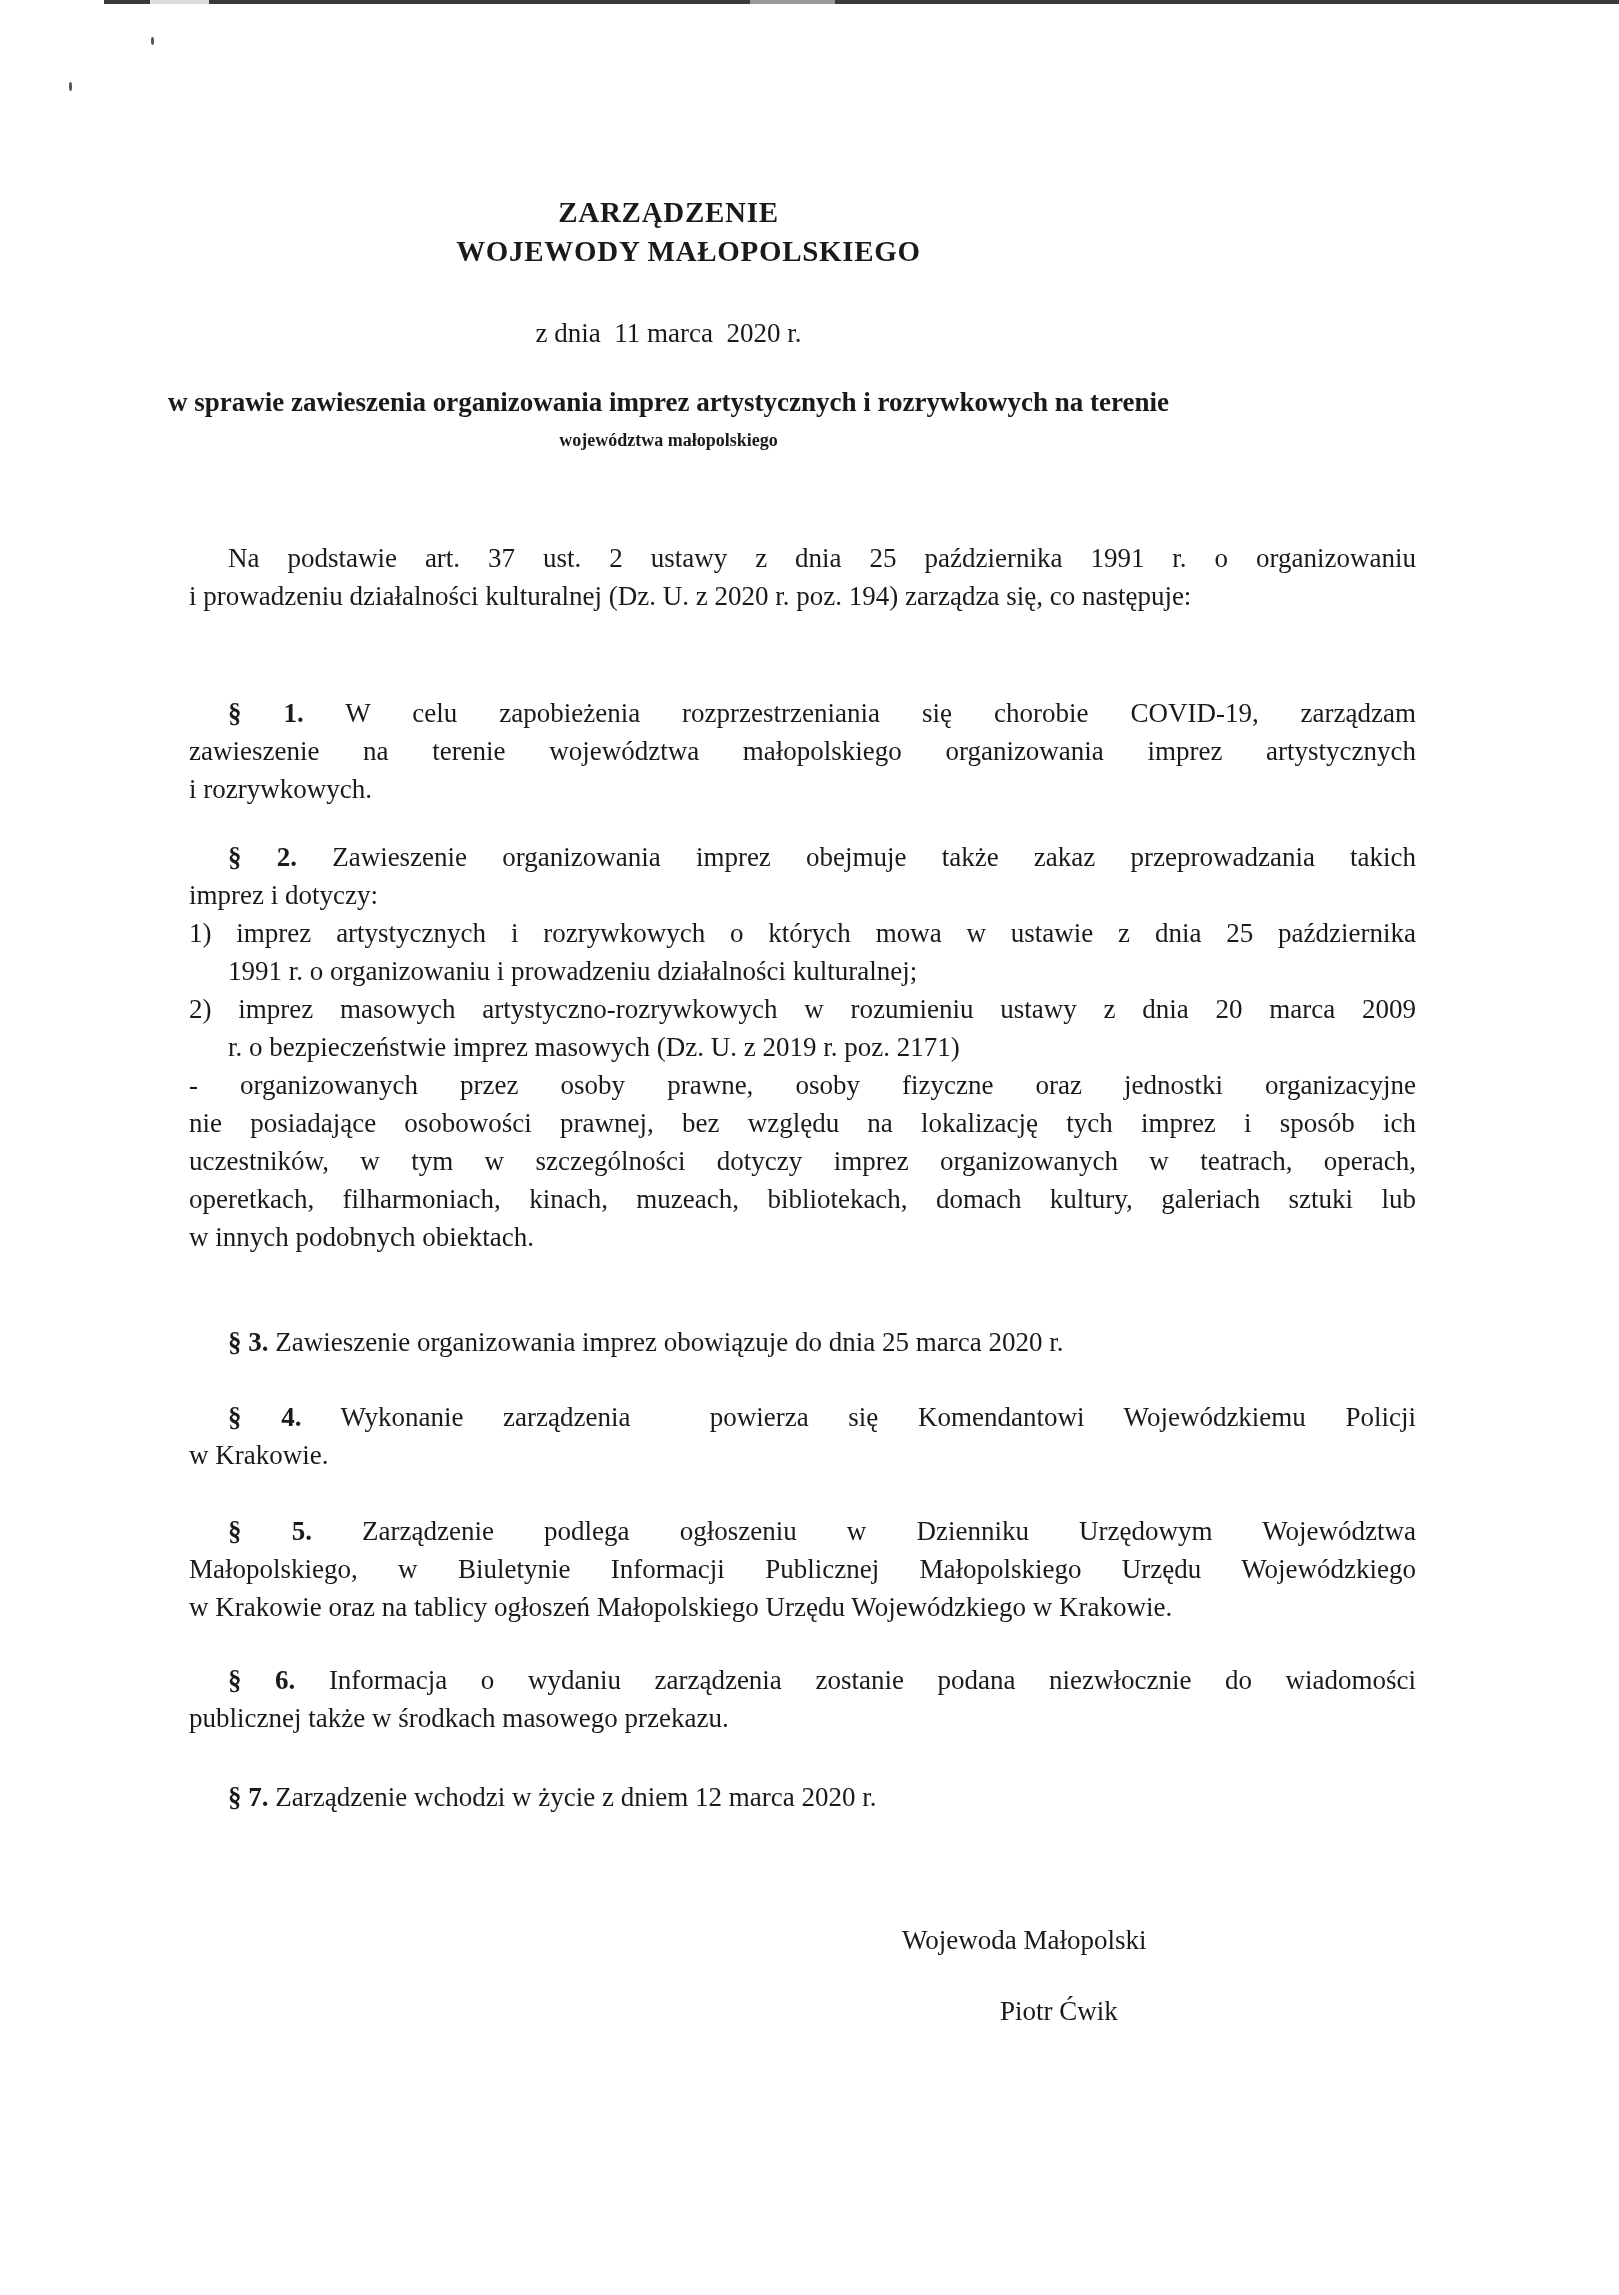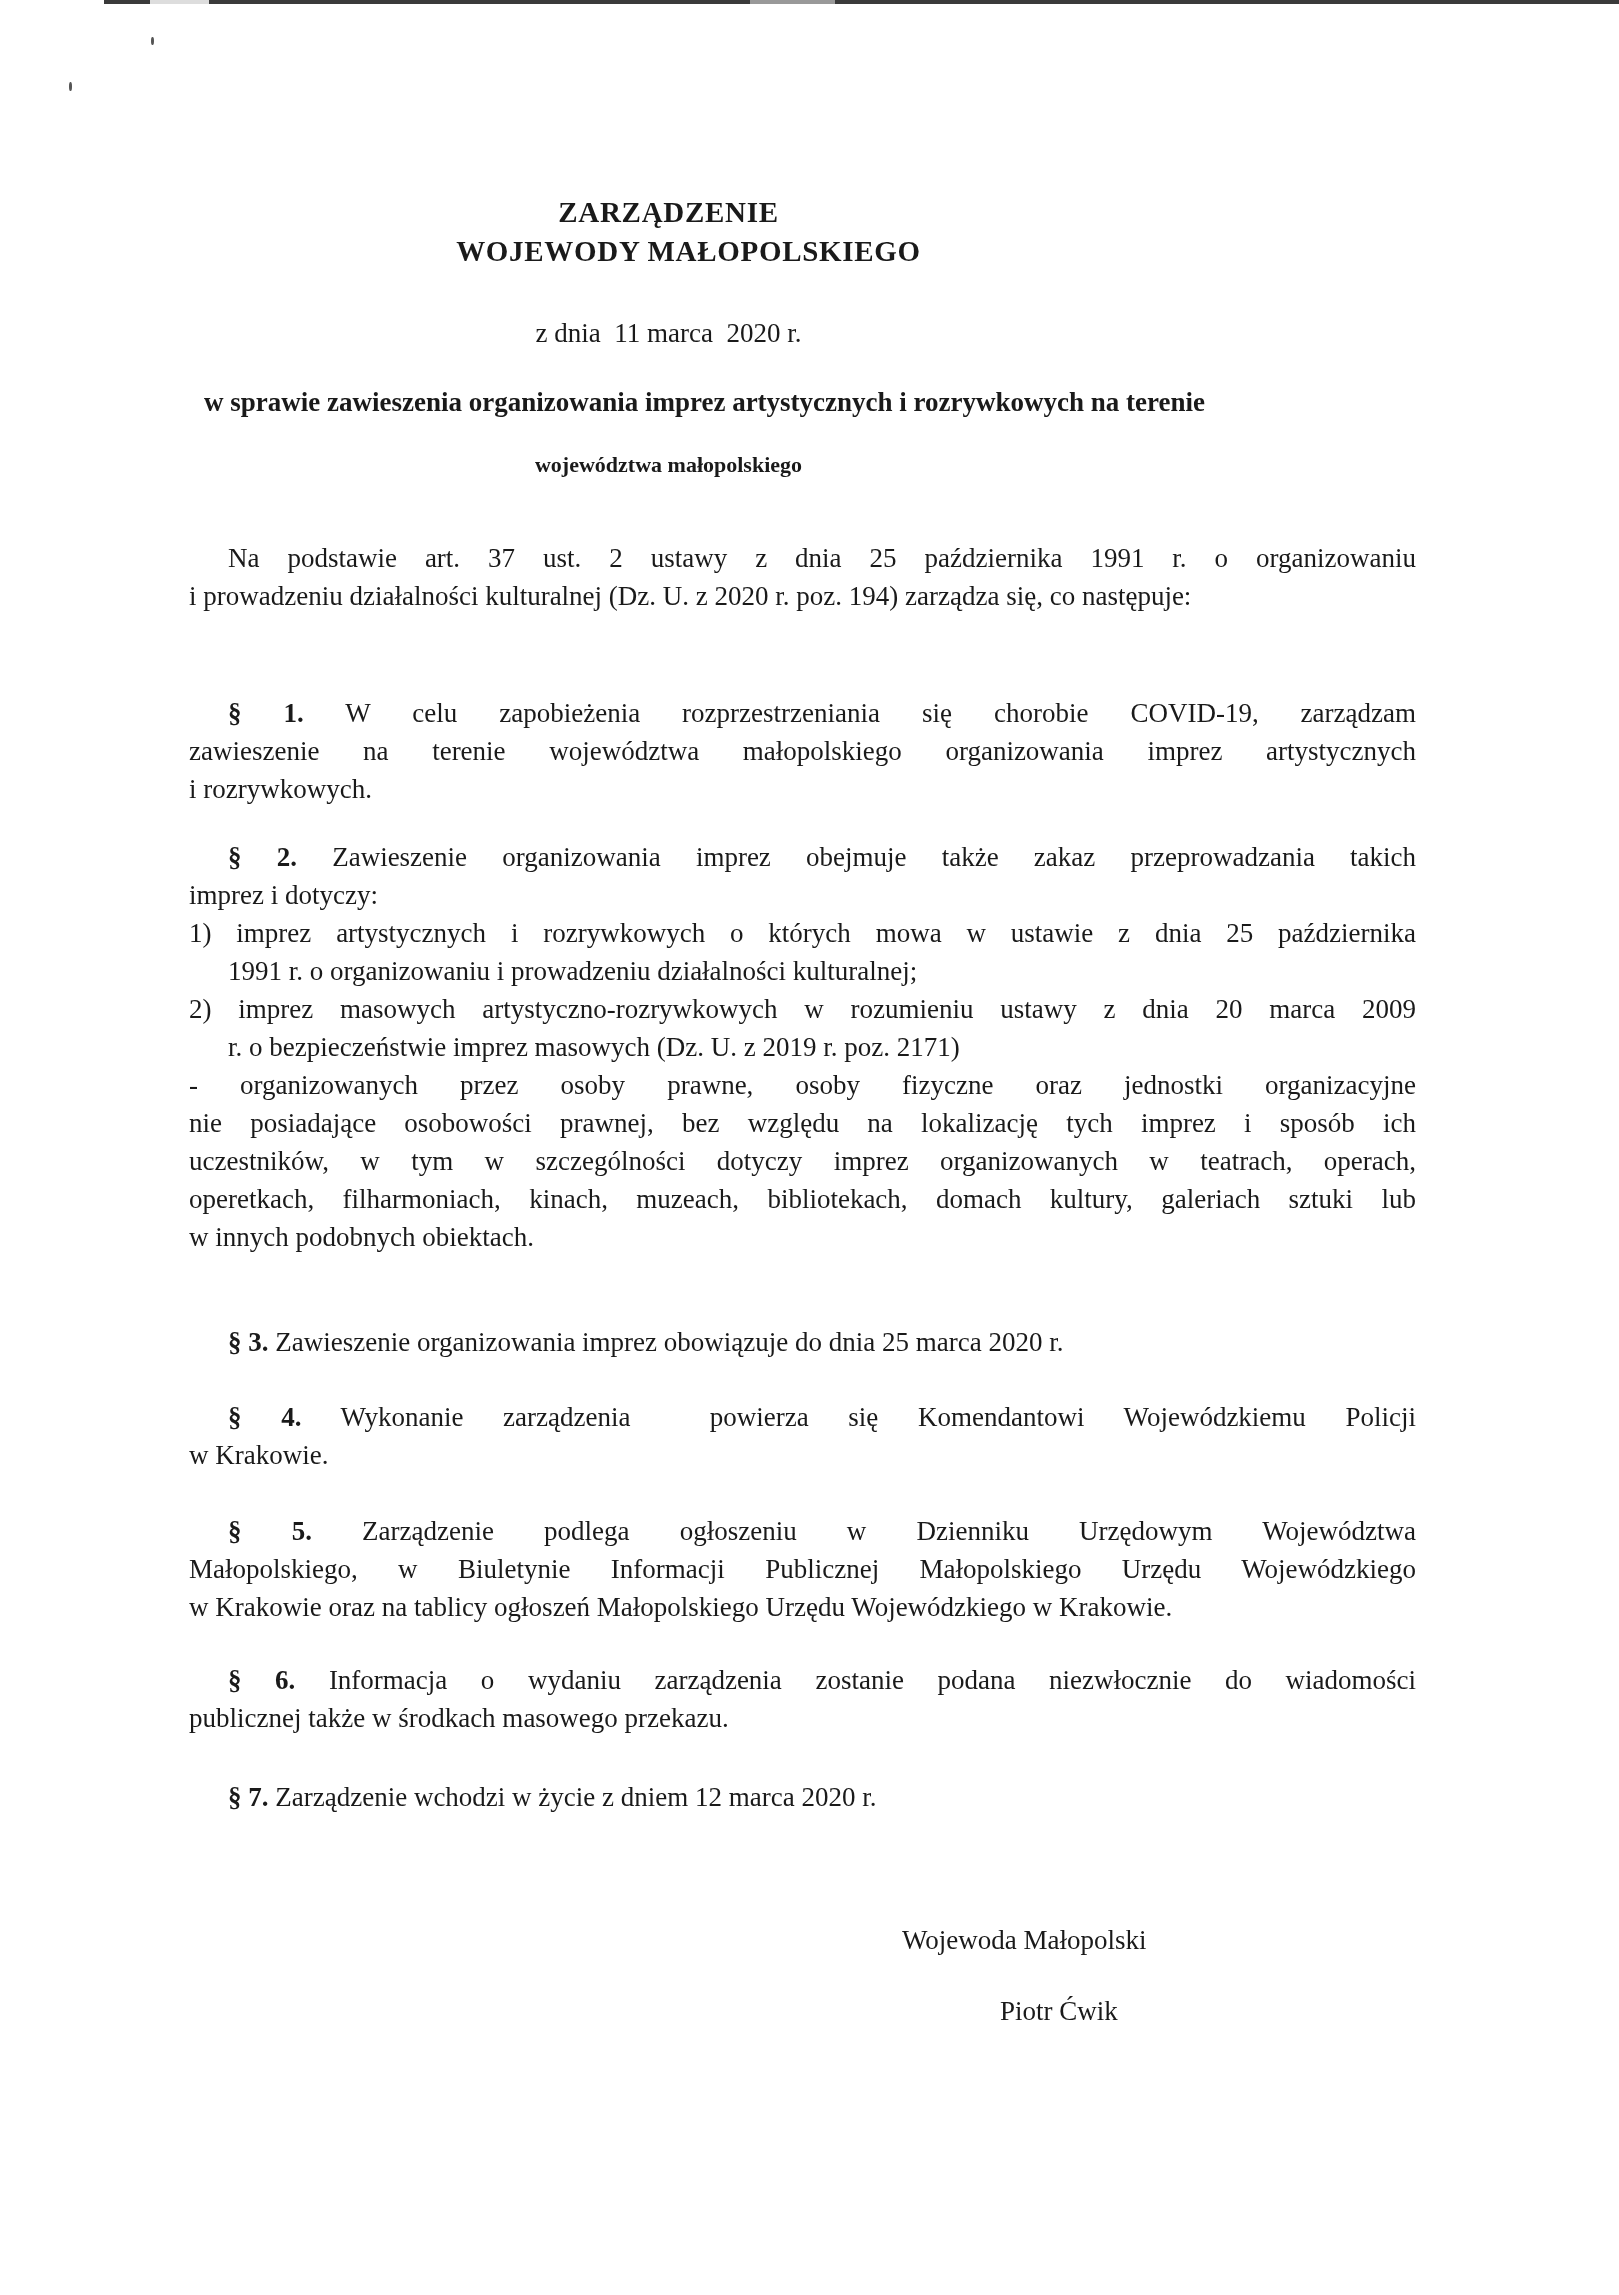--- a/index.html
+++ b/index.html
@@ -47,22 +47,22 @@
   <div class="gap1"></div>
     <div class="gap2"></div>
     <div class="gap3"></div>
 </div>
 <div class="speck" style="left:151px;top:37px;width:2.6px;height:7.8px;"></div>
 <div class="speck" style="left:69px;top:82px;width:2.6px;height:9px;"></div>
 
 <div class="line center title" style="top:196px;">ZARZĄDZENIE</div>
 <div class="line center title" style="top:235px;margin-left:20px;">WOJEWODY MAŁOPOLSKIEGO</div>
 <div class="line center" style="top:317px; font-size:27px; white-space:pre;">z dnia  11 marca  2020 r.</div>
-<div class="line center bold" style="top:386px; font-size:27px;margin-left:36px;">w sprawie zawieszenia organizowania imprez artystycznych i rozrywkowych na terenie</div>
-<div class="line center bold" style="top:448px; font-size:22px;">województwa małopolskiego</div>
+<div class="line center bold" style="top:386px; font-size:27px;">w sprawie zawieszenia organizowania imprez artystycznych i rozrywkowych na terenie</div>
+<div class="line center bold" style="top:424px; font-size:18px;">województwa małopolskiego</div>
 
 <div class="just" style="top:539px;">
   <span class="ln" style="padding-left:39px;">Na podstawie art. 37 ust. 2 ustawy z dnia 25 października 1991 r. o organizowaniu</span>
   <span class="ln last">i prowadzeniu działalności kulturalnej (Dz. U. z 2020 r. poz. 194) zarządza się, co następuje:</span>
 </div>
 
 <div class="just" style="top:694px;">
   <span class="ln" style="padding-left:39px;">
     <span class="para-num">§ 1.</span>
     <span>W celu zapobieżenia rozprzestrzeniania się chorobie COVID-19, zarządzam</span>

